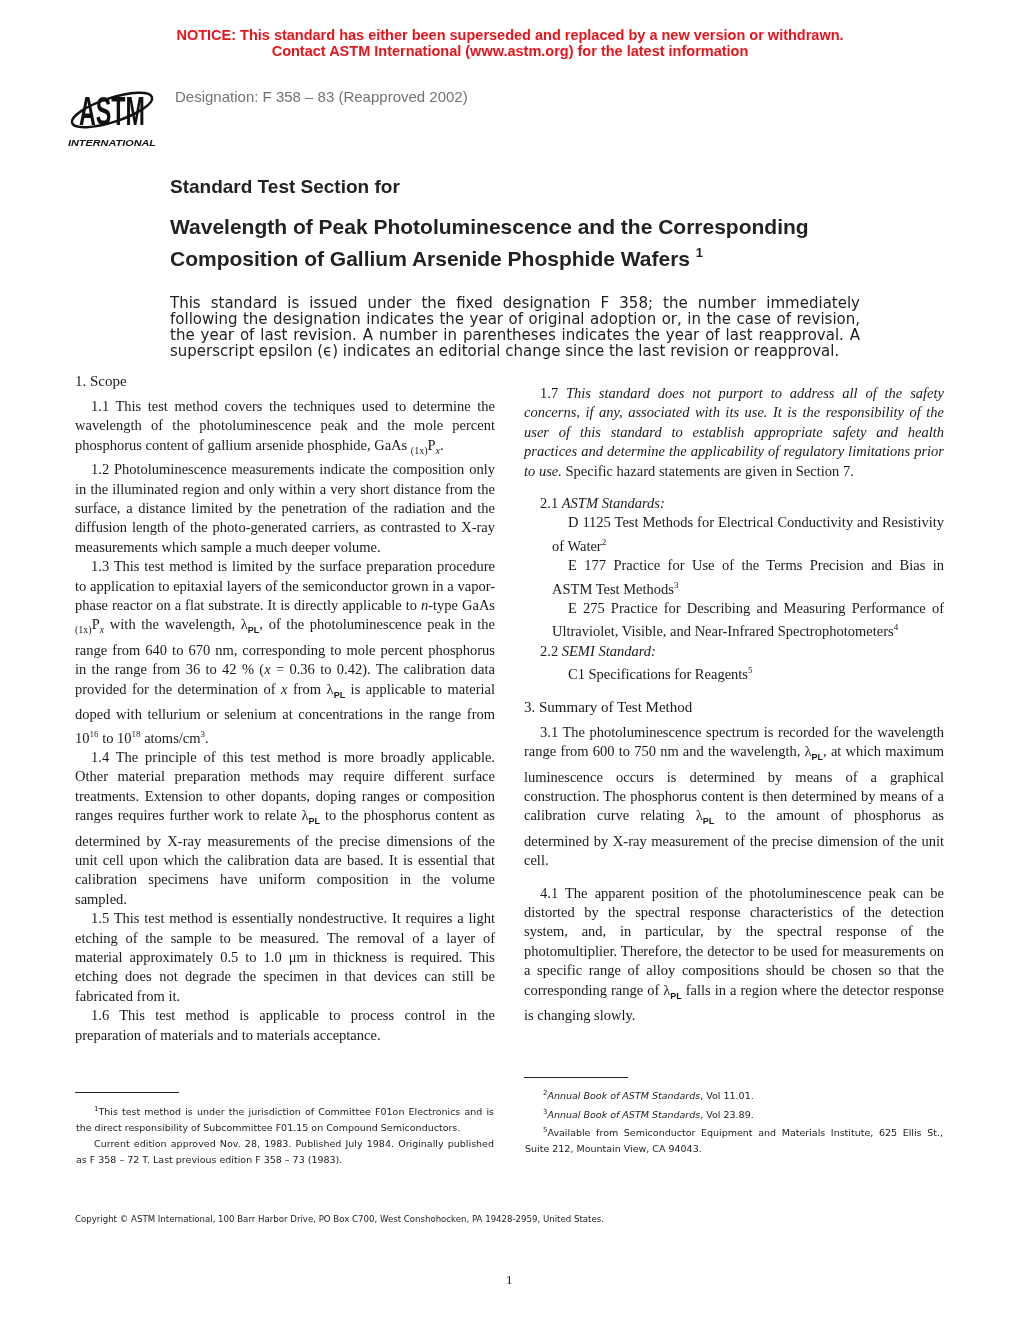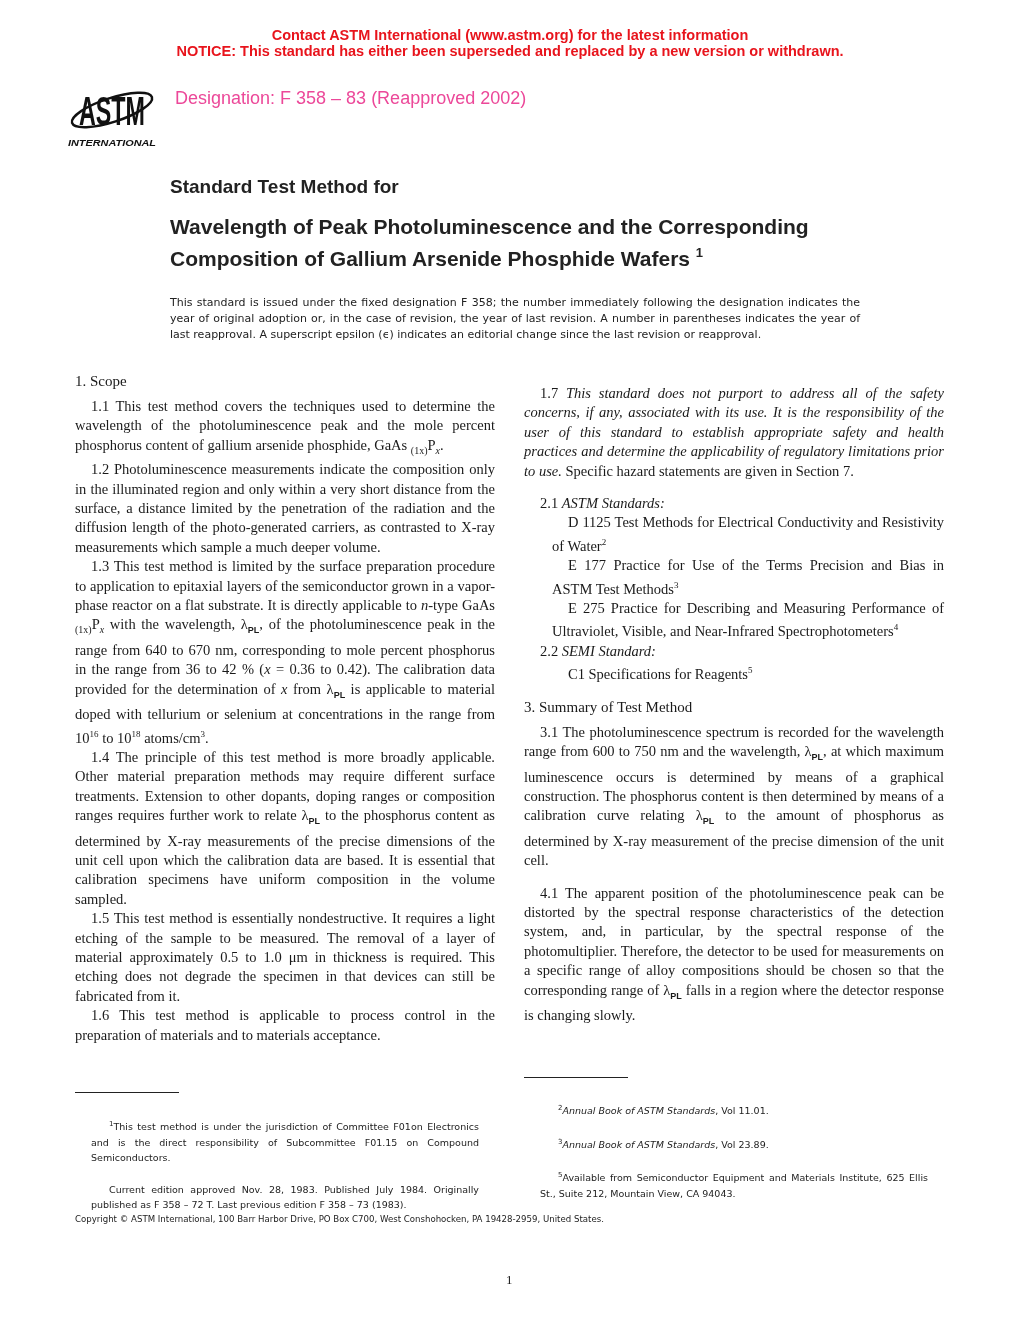--- a/index.html
+++ b/index.html
@@ -1,67 +1,67 @@
 <!DOCTYPE html>
 <html><head>
 <meta charset="utf-8">
 <style>
   html, body { margin: 0; padding: 0; background: #ffffff; }
   body { width: 1020px; height: 1320px; position: relative; overflow: hidden; color: #111; }
   .notice { position: absolute; top: 27px; left: 0; width: 1020px; text-align: center;
     font-family: "Liberation Sans", sans-serif; font-weight: bold; color: #e8141c; font-size: 14.5px; line-height: 16px; }
   .logo { position: absolute; left: 66px; top: 78px; width: 96px; height: 72px; }
   .designation { position: absolute; left: 175px; top: 88px; font-family: "Liberation Sans", sans-serif;
-    font-size: 18px; color: #ec4899; }
+    font-size: 15px; color: #737373; }
   .title-block { position: absolute; left: 170px; top: 175px; width: 720px; font-family: "Liberation Sans", sans-serif;
     font-weight: bold; color: #222; }
   .title-pre { font-size: 19px; line-height: 24px; }
   .title-main { font-size: 21px; line-height: 26px; margin-top: 15px; }
   .title-main sup { font-size: 13px; vertical-align: 9px; }
   .issued { position: absolute; left: 170px; top: 295px; width: 690px; font-family: "DejaVu Sans", sans-serif;
-    font-size: 11px; line-height: 16px; color: #222; text-align: justify; }
+    font-size: 15px; line-height: 16px; color: #222; text-align: justify; }
   .col { position: absolute; font-family: "Liberation Serif", serif; font-size: 14.5px; line-height: 19.4px;
     color: #1a1a1a; text-align: justify; }
   .col-left { left: 75px; top: 372px; width: 420px; }
   .col-right { left: 524px; top: 384px; width: 420px; }
   .col p { margin: 0; text-indent: 16px; hyphens: manual; }
   .col h2 { margin: 0 0 6px 0; font-size: 15px; font-weight: normal; line-height: 19px; }
   .col .gap { height: 13px; }
   .sub { font-size: 10px; vertical-align: -4px; }
   .subpl { font-size: 9px; font-weight: bold; font-family: "Liberation Sans", sans-serif; vertical-align: -4px; }
   .supx { font-size: 9px; vertical-align: 6px; }
   .refdoc { margin: 0; padding-left: 28px; text-indent: -28px; }
   .refhead { margin: 0; padding-left: 16px; }
   .fn-rule { position: absolute; height: 1px; background: #222; width: 104px; }
   .fn { position: absolute; font-family: "DejaVu Sans", sans-serif; font-size: 9.5px; line-height: 15.5px; color: #222; text-align: justify; }
-  .fn p { margin: 16px; text-indent: 18px; }
+  .fn p { margin: 1px; text-indent: 18px; }
   .fn-left { left: 75px; top: 1101px; width: 420px; }
   .fn-right { left: 524px; top: 1085px; width: 420px; }
   .fn sup { font-size: 7px; vertical-align: 4px; }
   .copyright { position: absolute; left: 75px; top: 1214px; font-family: "DejaVu Sans", sans-serif; font-size: 8.6px; color: #222; }
   .pagenum { position: absolute; left: 506px; top: 1272px; font-family: "Liberation Serif", serif; font-size: 13px; color: #222; }
 </style>
 </head>
 <body>
 
 <div class="notice">
+  <div>NOTICE: This standard has either been superseded and replaced by a new version or withdrawn.</div>
   <div>Contact ASTM International (www.astm.org) for the latest information</div>
-  <div>NOTICE: This standard has either been superseded and replaced by a new version or withdrawn.</div>
 </div>
 
 <svg class="logo" viewBox="0 0 96 72">
   <ellipse cx="46" cy="32" rx="42" ry="12" fill="none" stroke="#111" stroke-width="2.5" transform="rotate(-18 46 32)"></ellipse>
   <text x="46" y="47" text-anchor="middle" font-family="Liberation Sans, sans-serif" font-weight="bold" font-size="40" fill="#111" textLength="66" lengthAdjust="spacingAndGlyphs">ASTM</text>
   <text x="46" y="68" text-anchor="middle" font-family="Liberation Sans, sans-serif" font-weight="bold" font-style="italic" font-size="9" fill="#111" textLength="88" lengthAdjust="spacingAndGlyphs">INTERNATIONAL</text>
 </svg>
 
 <div class="designation">Designation: F 358 – 83 (Reapproved 2002)</div>
 
 <div class="title-block">
-  <div class="title-pre">Standard Test Method for</div>
+  <div class="title-pre">Standard Test Section for</div>
   <div class="title-main"><span>Wavelength of Peak Photoluminescence and the Corresponding Composition of Gallium Arsenide Phosphide Wafers</span> <sup>1</sup></div>
 </div>
 
 <div class="issued">This standard is issued under the fixed designation F 358; the number immediately following the designation indicates the year of original adoption or, in the case of revision, the year of last revision. A number in parentheses indicates the year of last reapproval. A superscript epsilon (ϵ) indicates an editorial change since the last revision or reapproval.</div>
 
 <div class="col col-left">
   <h2>1.  Scope</h2>
   <p><span>1.1 This test method covers the techniques used to determine the wavelength of the photoluminescence peak and the mole percent phosphorus content of gallium arsenide phosphide, GaAs</span> <span class="sub">(1x)</span><span>P</span><span class="sub" style="font-style:italic">x</span>.</p>
   <p>1.2 Photoluminescence measurements indicate the composition only in the illuminated region and only within a very short distance from the surface, a distance limited by the penetration of the radiation and the diffusion length of the photo-generated carriers, as contrasted to X-ray measurements which sample a much deeper volume.</p>
   <p><span>1.3 This test method is limited by the surface preparation procedure to application to epitaxial layers of the semiconductor grown in a vapor-phase reactor on a flat substrate. It is directly applicable to </span><i>n</i><span>-type GaAs </span><span class="sub">(1x)</span><span>P</span><span class="sub" style="font-style:italic">x</span><span> with the wavelength, λ</span><span class="subpl">PL</span><span>, of the photoluminescence peak in the range from 640 to 670 nm, corresponding to mole percent phosphorus in the range from 36 to 42 % (</span><i>x</i><span> = 0.36 to 0.42). The calibration data provided for the determination of </span><i>x</i><span> from λ</span><span class="subpl">PL</span><span> is applicable to material doped with tellurium or selenium at concentrations in the range from 10</span><span class="supx">16</span><span> to 10</span><span class="supx">18</span><span> atoms/cm</span><span class="supx">3</span><span>.</span></p>

